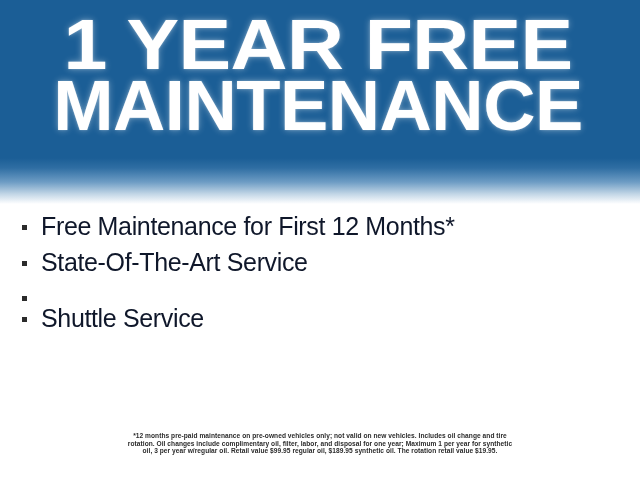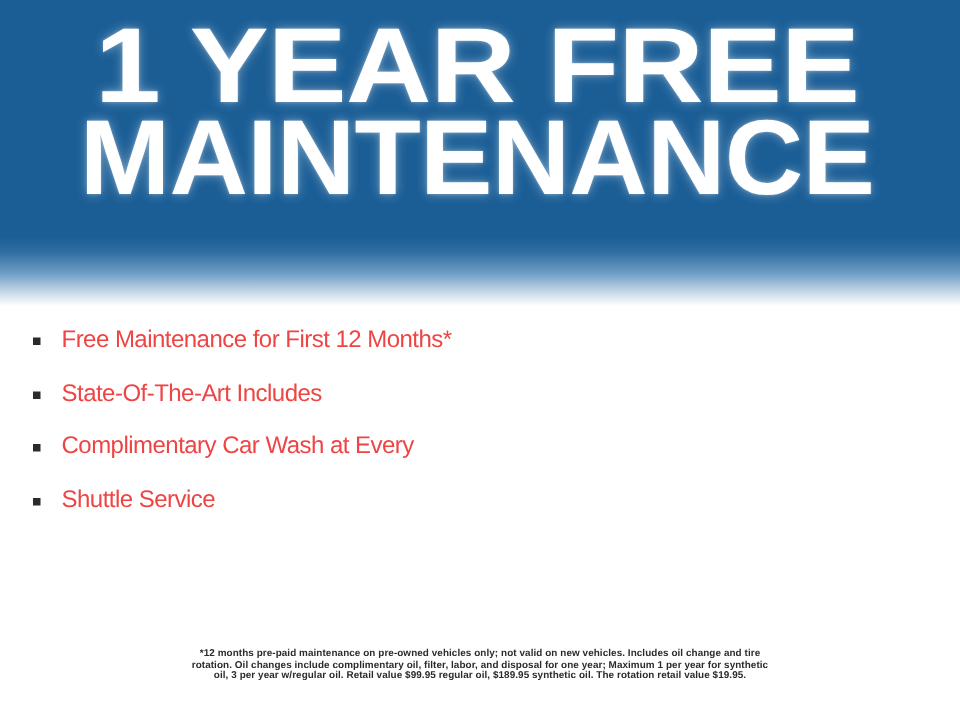--- a/index.html
+++ b/index.html
@@ -74,23 +74,23 @@
     width: 640px;
     margin: 0;
     padding: 0;
     list-style: none;
   }
 
   .bullet-item {
     display: flex;
     align-items: flex-start;
     padding: 0 0 0 22px;
-    color: #ef4444;
+    color: #0f172a;
     font-family: "Liberation Sans", sans-serif;
-    font-size: 16px;
+    font-size: 25px;
     font-weight: normal;
     line-height: 35.5px;
     letter-spacing: -0.35px;
   }
 
   .bullet-marker {
     flex: 0 0 auto;
     width: 5px;
     height: 5px;
     background: #2b2b2b;
@@ -145,28 +145,27 @@
       <span class="bullet-marker"></span>
       <span class="bullet-text">
         <span class="wrap-line">Free Maintenance for First 12 Months*</span>
       </span>
     </li>
 
 
     <li class="bullet-item">
       <span class="bullet-marker"></span>
       <span class="bullet-text">
-        <span class="wrap-line">State-Of-The-Art Includes</span>
+        <span class="wrap-line">State-Of-The-Art Service</span>
       </span>
     </li>
 
     <li class="bullet-item">
       <span class="bullet-marker"></span>
       <span class="bullet-text">
-        <span class="wrap-line">Complimentary Car Wash at Every</span>
       </span>
     </li>
 
     <li class="bullet-item">
       <span class="bullet-marker"></span>
       <span class="bullet-text">
         <span class="wrap-line">Shuttle Service</span>
       </span>
     </li>
 

